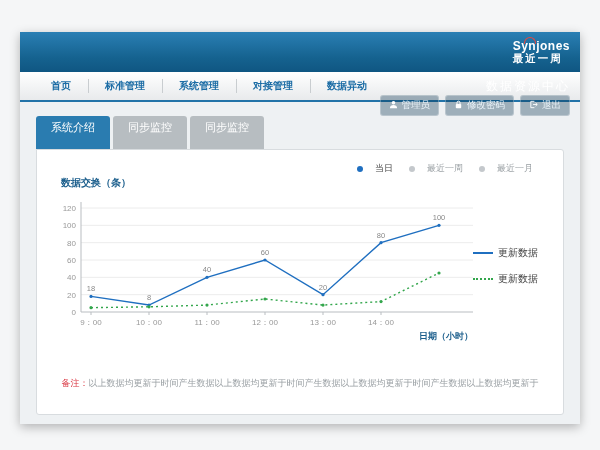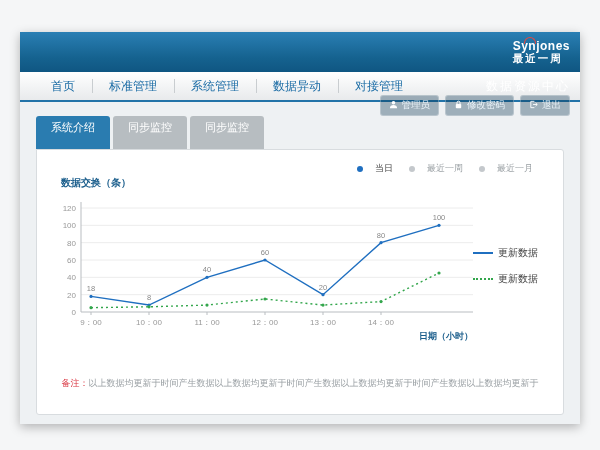--- a/index.html
+++ b/index.html
@@ -16,21 +16,21 @@
   .logo-sub{font-size:10.5px;font-weight:bold;letter-spacing:2px;display:block;}
   .tb-divider{width:1px;height:24px;background:rgba(255,255,255,.35);margin:0 12px;}
   .app-title{color:#fff;font-size:12px;letter-spacing:2px;margin-top:14px;}
   .topbar-right{margin-left:auto;display:flex;gap:6px;align-items:center;}
   .tb-btn{height:19px;padding:0 8px;background:rgba(8,52,80,.35);
     border:1px solid rgba(255,255,255,.28);border-radius:3px;color:#eaf3f9;
     font-size:9.5px;display:flex;align-items:center;gap:4px;cursor:pointer;}
   
   .navbar{height:28px;background:linear-gradient(#ffffff,#e8eaec);
     border-bottom:2px solid #2273a8;display:flex;align-items:center;padding:0 14px;}
-  .nav-item{font-size:12px;font-weight:normal;color:#1b6ca5;padding:0 17px;
+  .nav-item{font-size:10px;font-weight:bold;color:#1b6ca5;padding:0 17px;
     position:relative;cursor:pointer;line-height:28px;}
   .nav-item + .nav-item::before{content:"";position:absolute;left:0;top:7px;
     height:14px;width:1px;background:#c9cdd0;}
   
   .content{position:absolute;top:70px;left:0;right:0;bottom:0;padding:14px 16px;box-sizing:border-box;}
   .tabs{display:flex;gap:3px;}
   .tab{height:33px;line-height:22px;padding:0 15px;font-size:11px;color:#fff;
     background:#b7bdc1;border-radius:3px 3px 0 0;cursor:pointer;}
   .tab.active{background:#2a7cb0;}
   .panel{background:#fff;border:1px solid #d8dcdf;border-radius:0 3px 3px 3px;
@@ -92,22 +92,22 @@
         </span>
         <span>退出</span>
       </div>
     </div>
   </div>
 
   <div class="navbar">
     <div class="nav-item">首页</div>
     <div class="nav-item">标准管理</div>
     <div class="nav-item">系统管理</div>
+    <div class="nav-item">对接管理</div>
     <div class="nav-item">数据异动</div>
-    <div class="nav-item">对接管理</div>
   </div>
 
   <div class="content">
     <div class="tabs">
       <div class="tab active">系统介绍</div>
       <div class="tab">同步监控</div>
       <div class="tab">同步监控</div>
     </div>
 
     <div class="panel">

